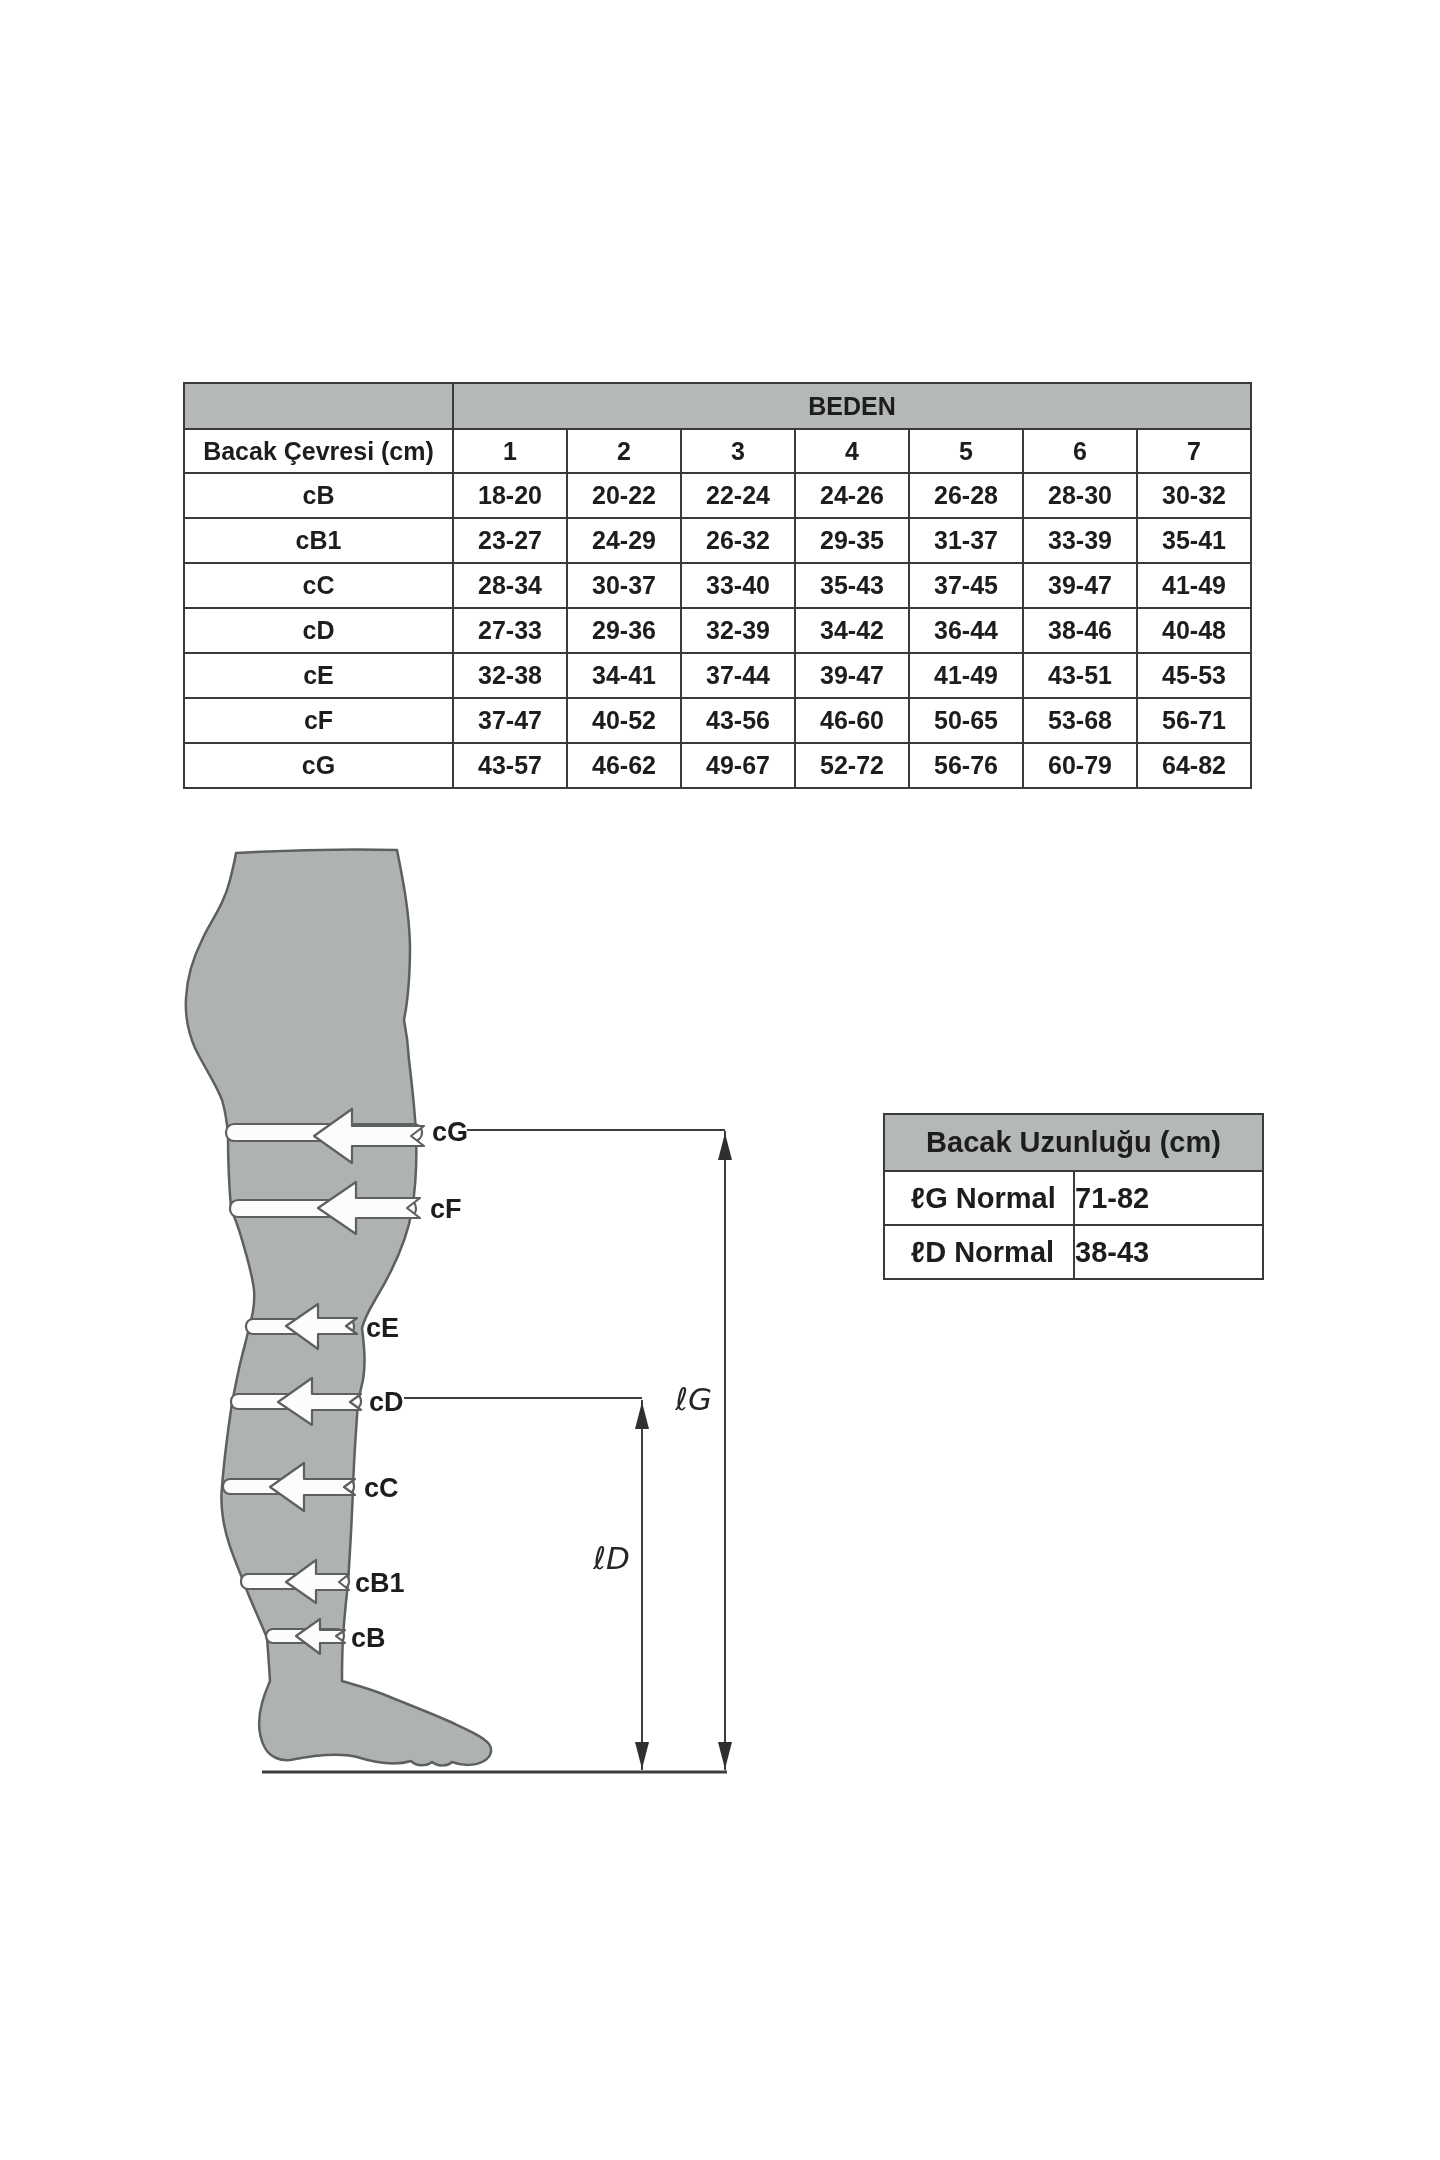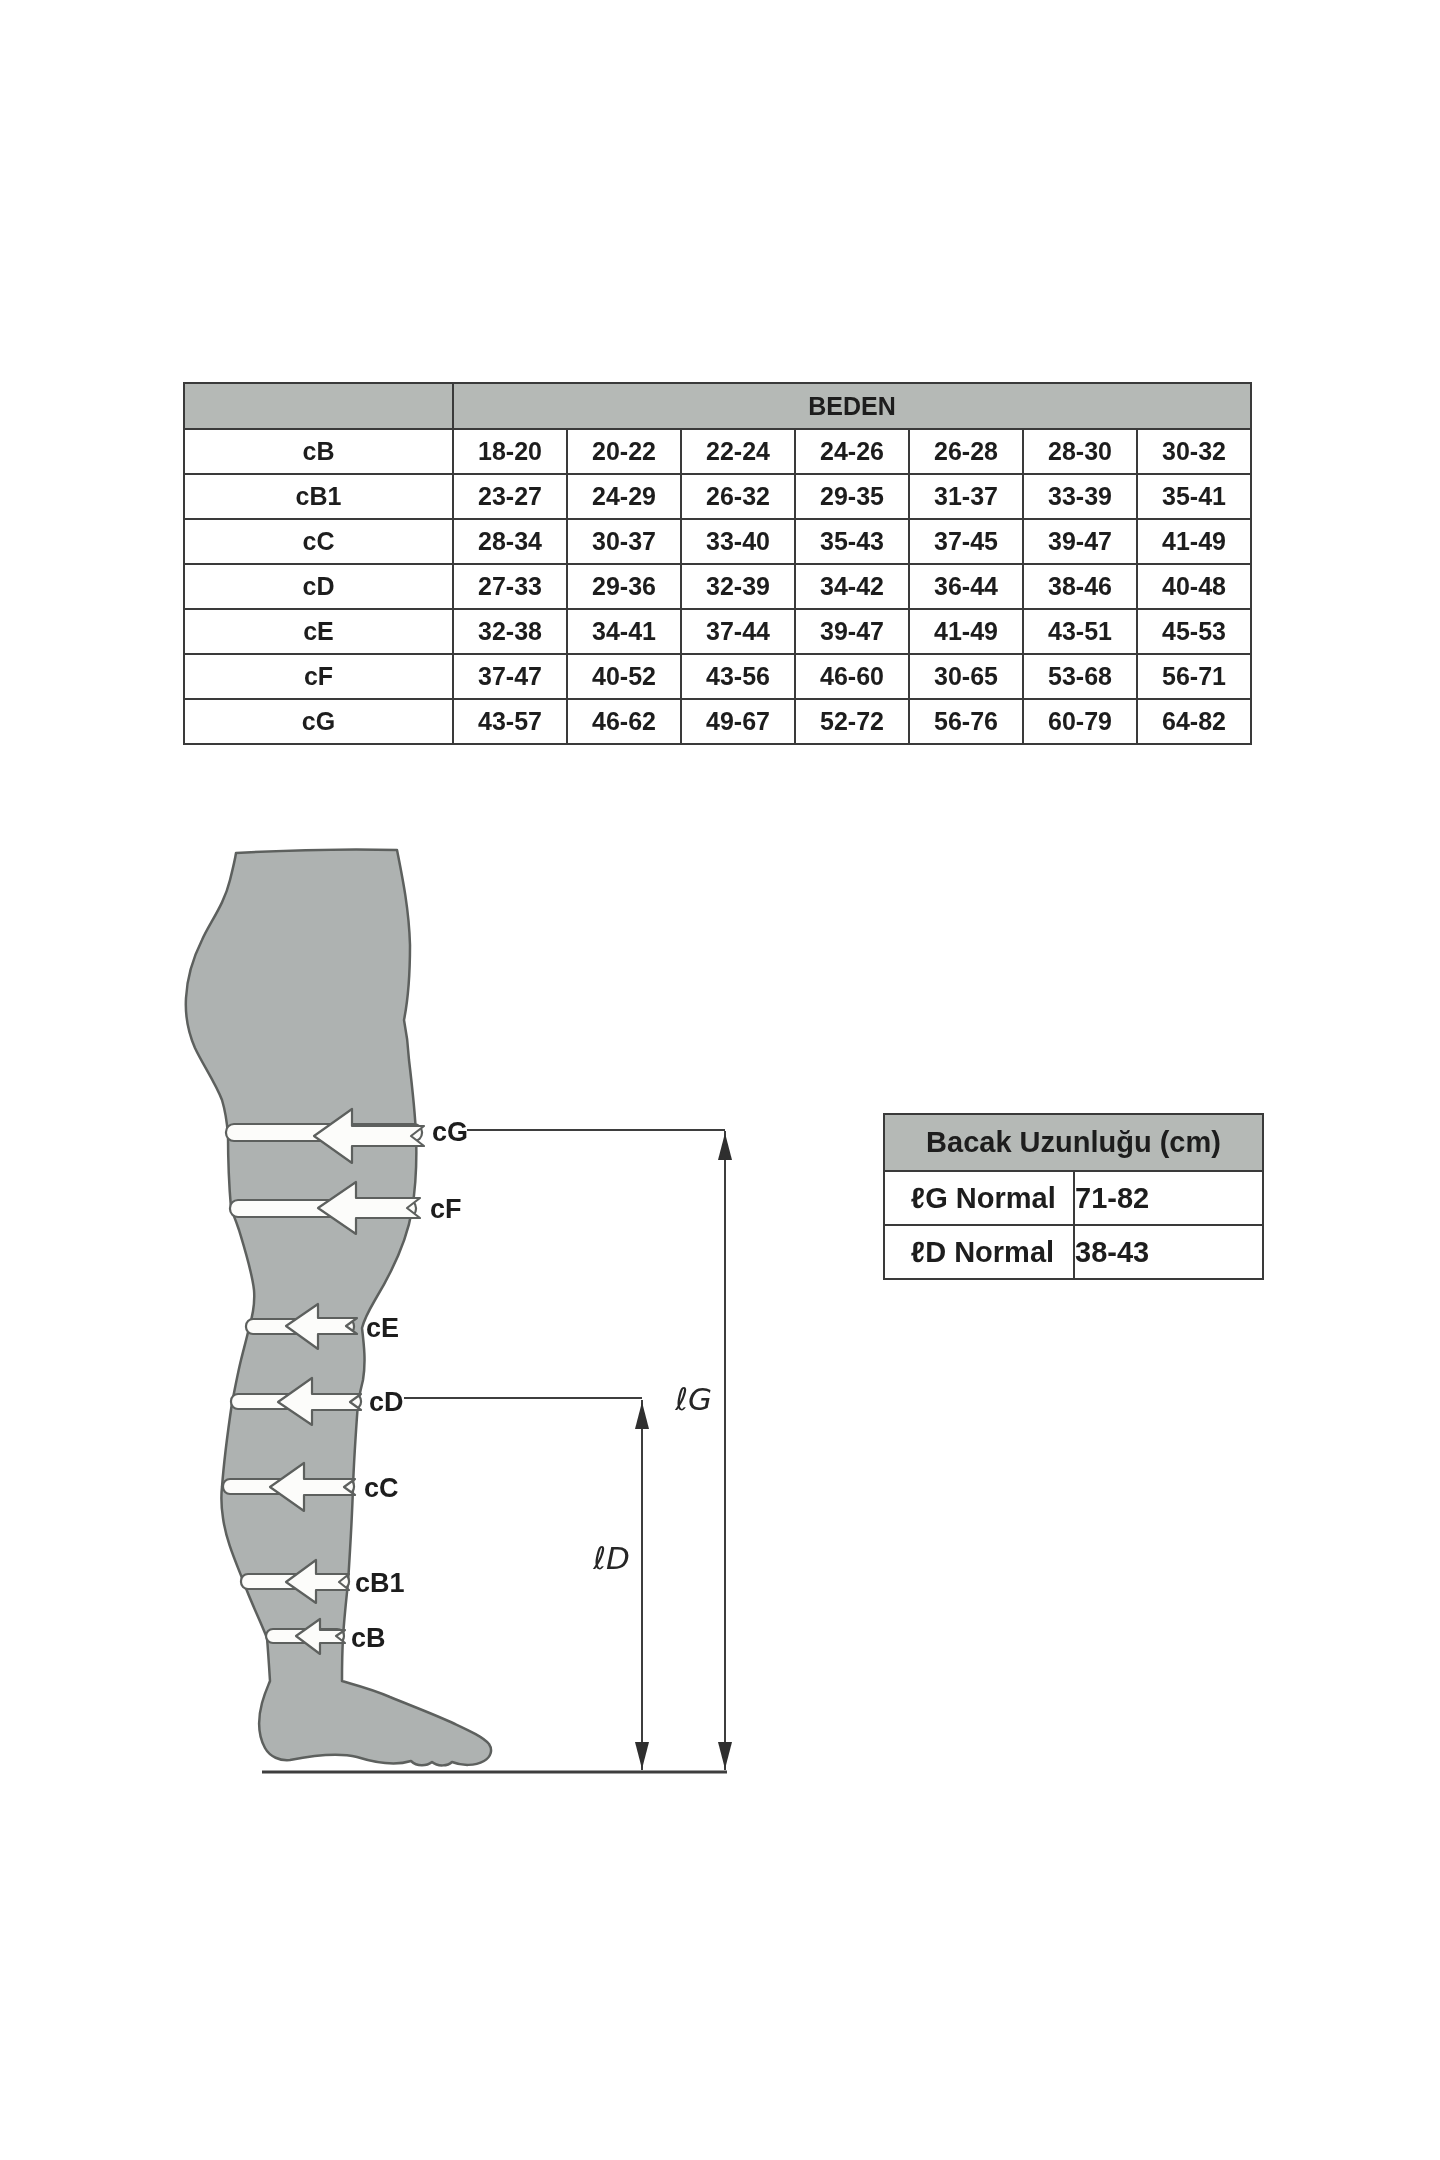--- a/index.html
+++ b/index.html
@@ -75,20 +75,30 @@
       <col class="cn">
         <col class="cn">
         <col class="cn">
         <col class="cn">
     </colgroup>
     <tbody>
       <tr class="r-beden">
         <td class="hdr"></td>
         <td class="hdr" colspan="7">BEDEN</td>
       </tr>
+      <tr class="r-cols" id="size-cols-row">
+        <td>Bacak Çevresi (cm)</td>
+      <td>1</td>
+          <td>2</td>
+          <td>3</td>
+          <td>4</td>
+          <td>5</td>
+          <td>6</td>
+          <td>7</td>
+        </tr>
 
     <tr class="r-data">
           <td>cB</td>
           <td>18-20</td>
           <td>20-22</td>
           <td>22-24</td>
           <td>24-26</td>
           <td>26-28</td>
           <td>28-30</td>
           <td>30-32</td>
@@ -132,21 +142,21 @@
           <td>41-49</td>
           <td>43-51</td>
           <td>45-53</td>
         </tr>
         <tr class="r-data">
           <td>cF</td>
           <td>37-47</td>
           <td>40-52</td>
           <td>43-56</td>
           <td>46-60</td>
-          <td>30-65</td>
+          <td>50-65</td>
           <td>53-68</td>
           <td>56-71</td>
         </tr>
         <tr class="r-data">
           <td>cG</td>
           <td>43-57</td>
           <td>46-62</td>
           <td>49-67</td>
           <td>52-72</td>
           <td>56-76</td>

